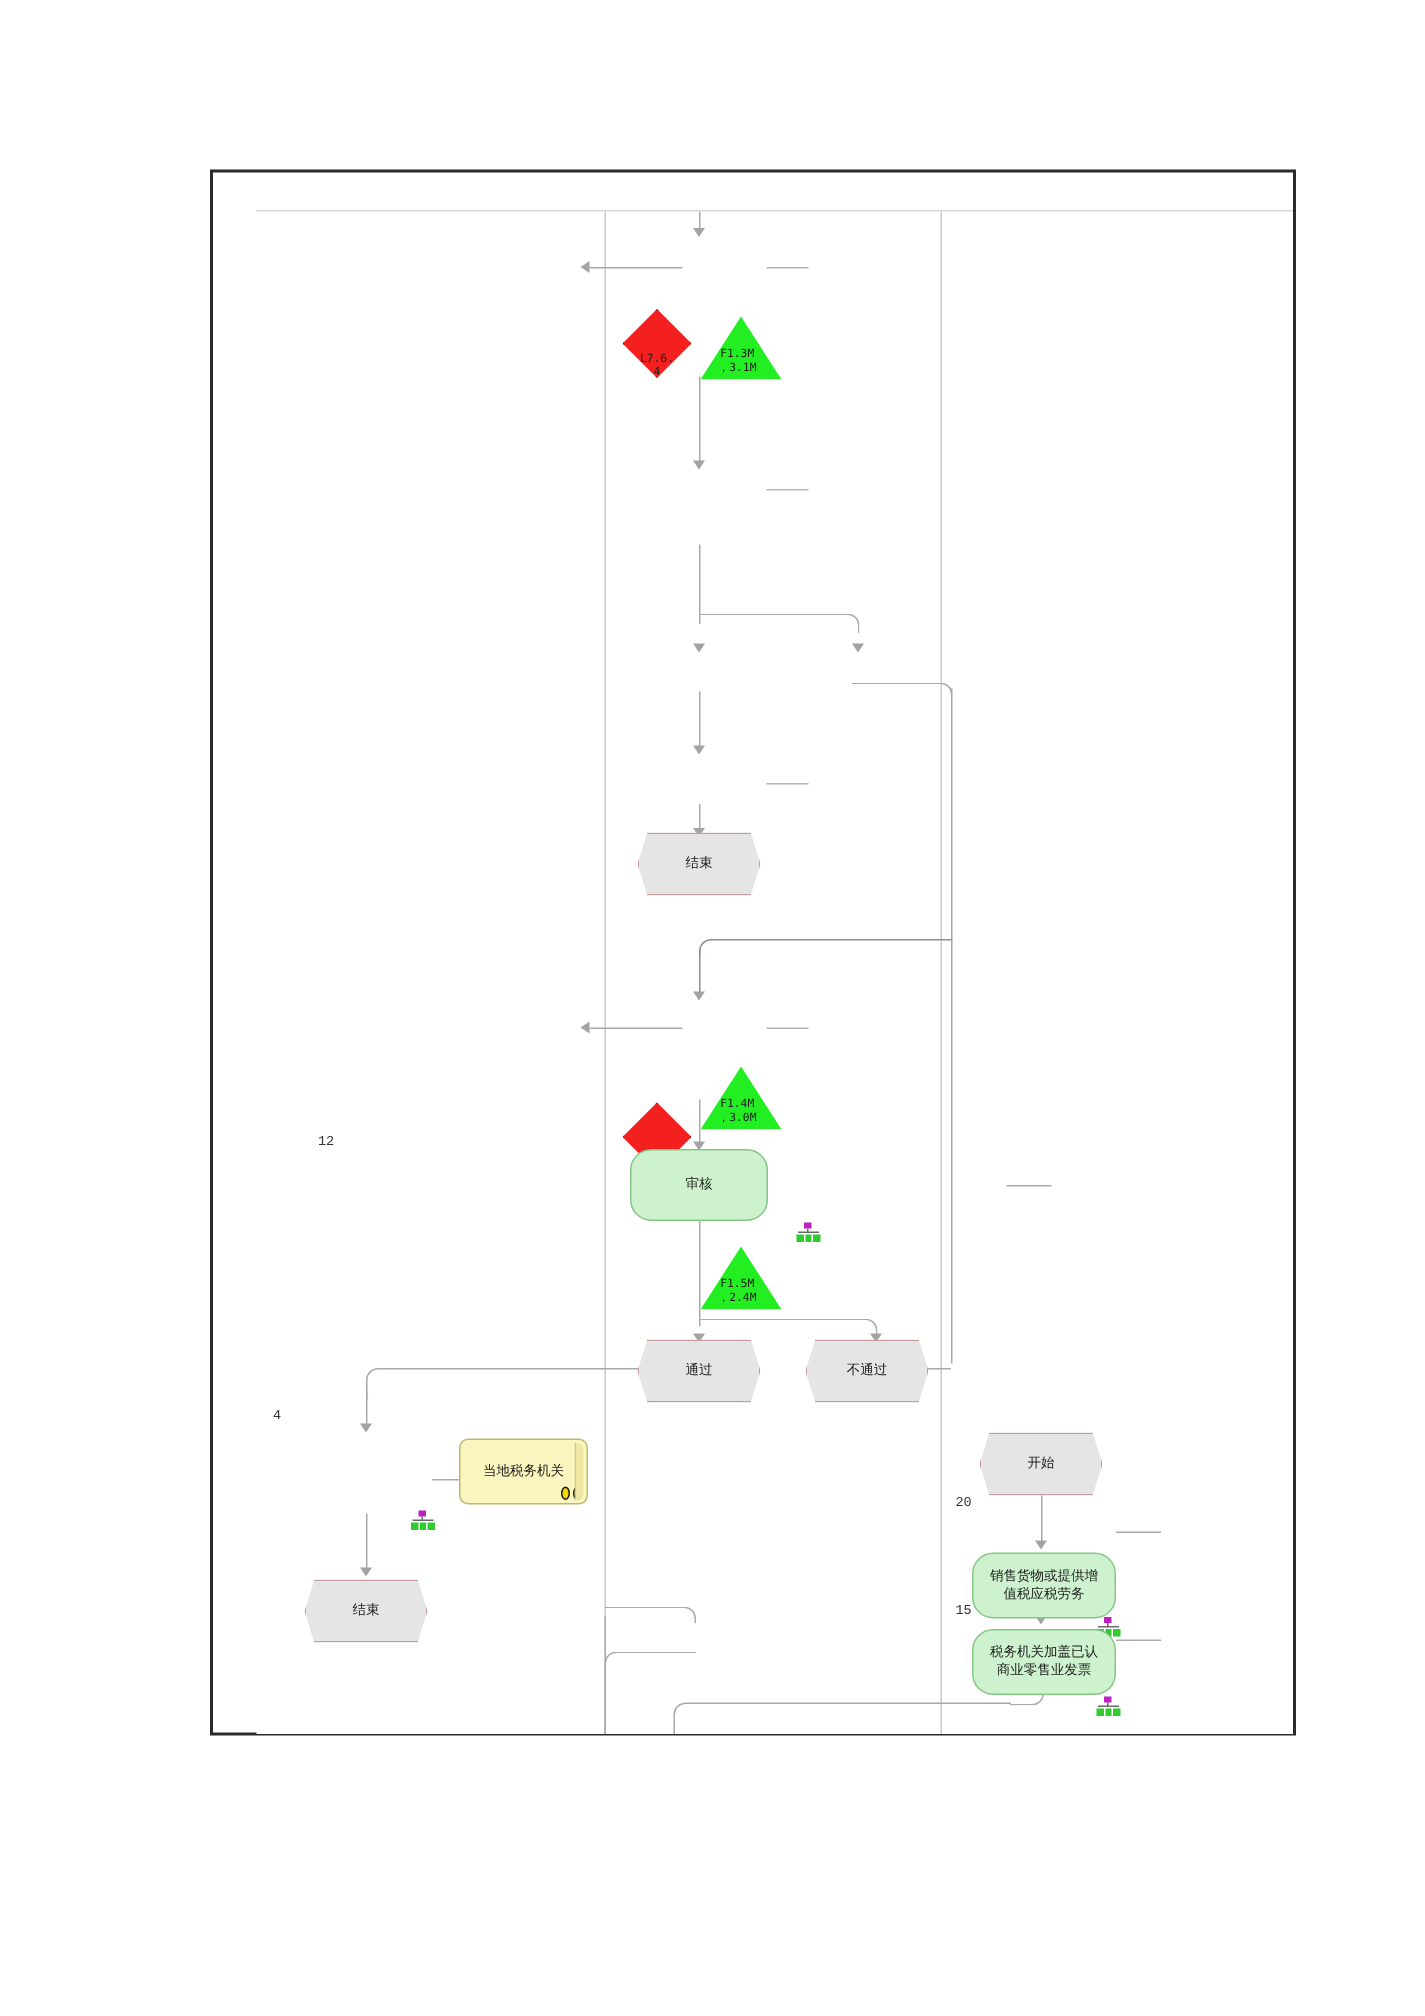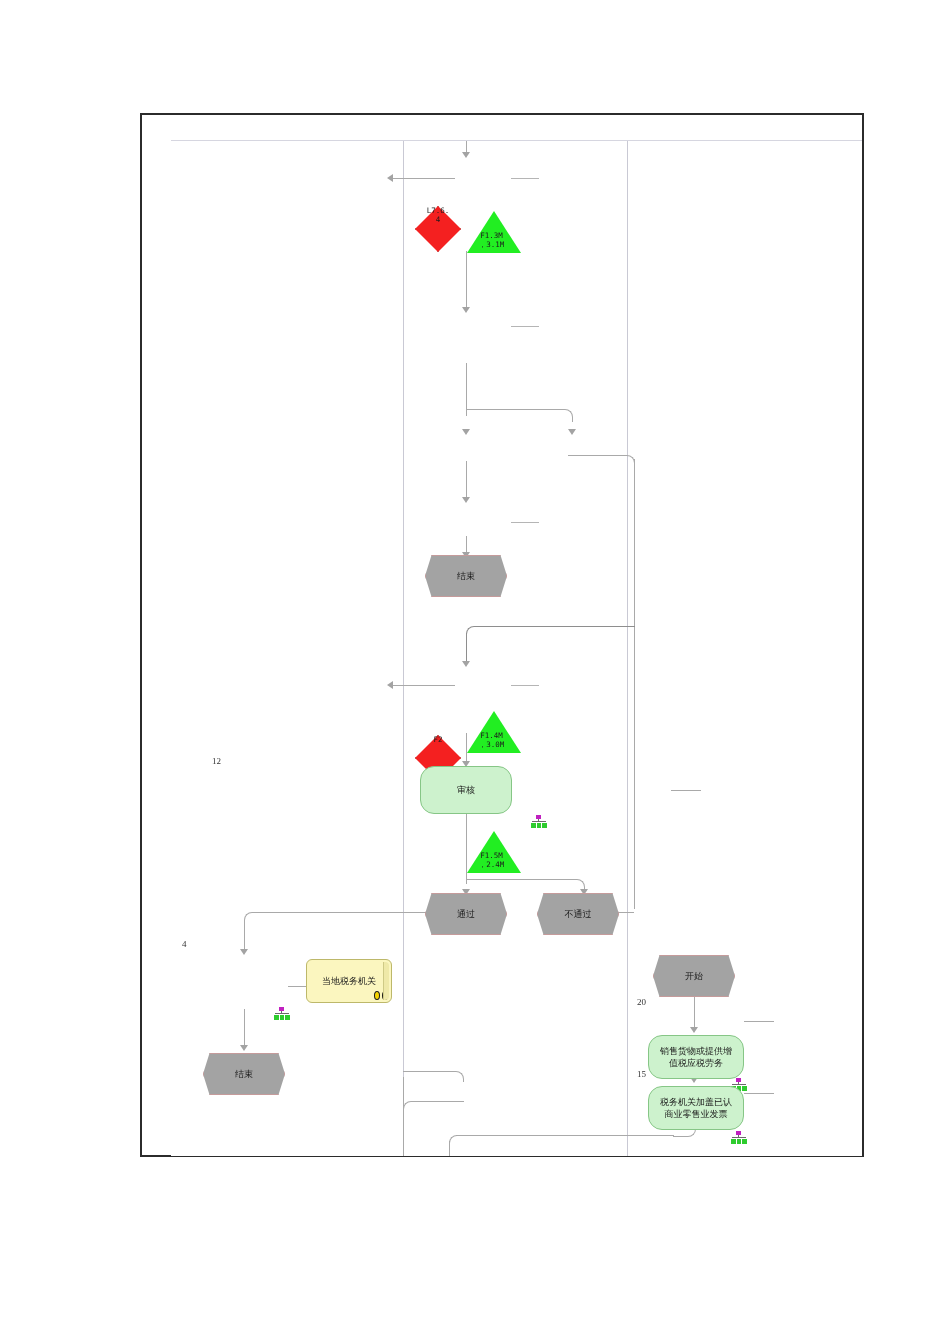--- a/index.html
+++ b/index.html
@@ -33,49 +33,49 @@
   
   .elbow{position:absolute;border:1px solid #a9a9a9;border-radius:7px;}
 
   
   .node{position:absolute;box-sizing:border-box;display:flex;align-items:center;
         justify-content:center;text-align:center;}
   .node .txt{font-size:9px;line-height:12px;color:#1a1a1a;padding:0 6px;
         font-family:"DejaVu Sans","Liberation Sans",sans-serif;}
 
   
-  .hex{background:#a3a3a3;border:1px solid #c59b9b;
+  .hex{background:#e5e5e5;border:1px solid #c59b9b;
        clip-path:polygon(8% 0,92% 0,100% 50%,92% 100%,8% 100%,0 50%);}
   
   .task{background:#cdf2cd;border:1px solid #86c686;border-radius:14px;}
   
   .note{background:#fbf6bf;border:1px solid #bdb86a;border-radius:6px;}
   .note::after{content:"";position:absolute;right:2px;top:2px;bottom:2px;width:5px;
        background:#efe9a8;border-left:1px solid #cfca86;border-radius:0 4px 4px 0;}
 
   
   .diamond{position:absolute;}
   .diamond .shape{position:absolute;inset:0;background:#f42020;
        border:1px solid #b01414;
        clip-path:polygon(50% 0,100% 50%,50% 100%,0 50%);}
-  .diamond .txt{position:absolute;inset:0;display:flex;align-items:flex-start;
+  .diamond .txt{position:absolute;inset:0;display:flex;align-items:flex-end;
        justify-content:center;font-size:7.5px;line-height:9px;color:#1c1c1c;
        font-family:"DejaVu Sans Mono","Liberation Mono",monospace;text-align:center;}
 
   
   .tri{position:absolute;}
   .tri .shape{position:absolute;inset:0;background:#22ee22;
        clip-path:polygon(50% 0,100% 100%,0 100%);}
   .tri .txt{position:absolute;left:0;right:5px;bottom:4px;font-size:7.5px;line-height:9px;
        color:#1c1c1c;text-align:center;
        font-family:"DejaVu Sans Mono","Liberation Mono",monospace;}
 
   
   .idx{position:absolute;font-size:9px;color:#333;
-       font-family:Liberation Serif, serif;}
+       font-family:Liberation Mono, monospace;}
 
   
   .orgicon{position:absolute;width:16px;height:13px;}
   .orgicon i{position:absolute;display:block;}
   .orgicon .top{left:5px;top:0;width:5px;height:4px;background:#c020c0;}
   .orgicon .l{left:0;top:8px;width:5px;height:5px;background:#2ecc2e;}
   .orgicon .m{left:5.5px;top:8px;width:4px;height:5px;background:#2ecc2e;}
   .orgicon .r{left:11px;top:8px;width:5px;height:5px;background:#2ecc2e;}
   .orgicon .bar{left:1px;top:6px;width:14px;height:1px;background:#6a6a6a;}
   .orgicon .stem{left:7px;top:4px;width:1px;height:3px;background:#6a6a6a;}

